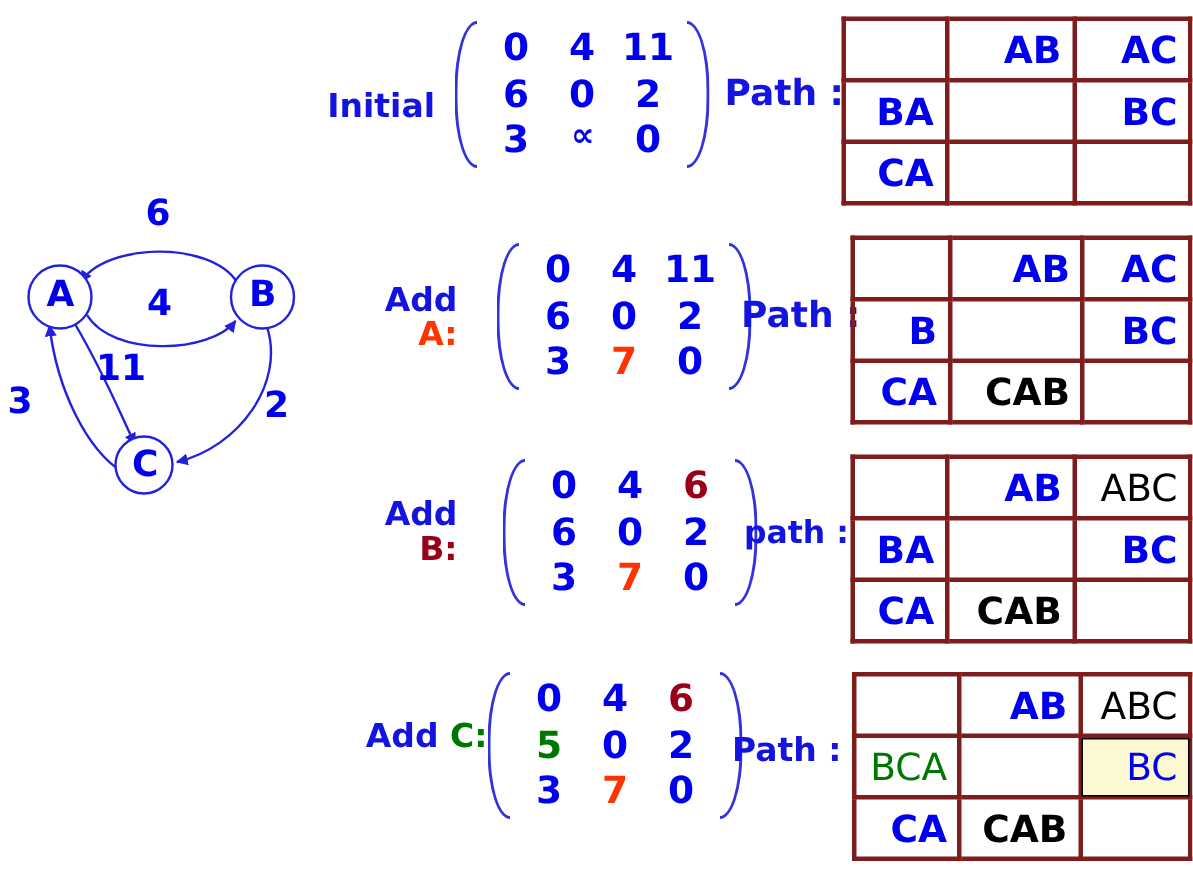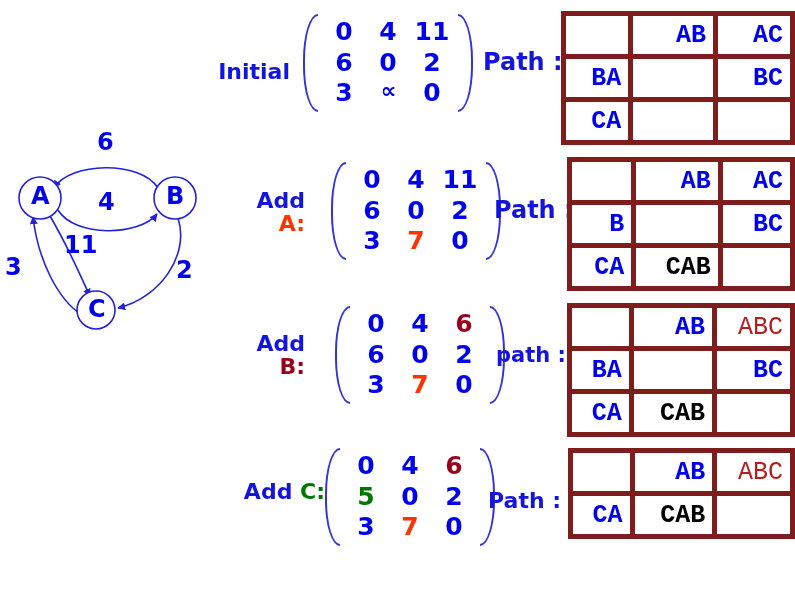--- a/index.html
+++ b/index.html
@@ -103,38 +103,37 @@
     line-height: 1;
   }
 
   
   .ptable {
     position: absolute;
     border-collapse: collapse;
     table-layout: fixed;
   }
   .ptable td {
-    border: 5px solid #7f1d1d;
+    border: 3px solid #7f1d1d;
     height: 38px;
     padding: 0 7px;
     font-weight: bold;
     font-size: 25px;
     color: #0000ee;
     text-align: right;
     vertical-align: middle;
     white-space: nowrap;
     overflow: hidden;
-    font-family: Liberation Mono, monospace;
   }
   .ptable td.col0 { width: 64px; }
   .ptable td.col1 { width: 96px; }
   .ptable td.col2 { width: 82px; }
 
   td .t-darkred {
-    color: #b91c1c;
+    color: #000000;
     font-weight: normal;
   }
   td .t-green {
     color: #007700;
     font-weight: normal;
   }
   td .t-orange { color: #000000; }
 
   td.hl {
     background: #fcf8d2;
@@ -341,19 +340,24 @@
   <div class="pathlab" style="left:488px; top:55px; font-size:22px;">Path :</div>
 
   <table class="ptable" style="left:568px; top:13px;">
     <tbody>
         <tr>
       <td class="col0"></td>
       <td class="col1">AB</td>
       <td class="col2"><span class="t-darkred">ABC</span></td>
     </tr>
     <tr>
+      <td class="col0"><span class="t-green">BCA</span></td>
+      <td class="col1"></td>
+      <td class="col2 hl"><span>BC</span></td>
+    </tr>
+    <tr>
       <td class="col0">CA</td>
       <td class="col1"><span class="t-orange">CAB</span></td>
       <td class="col2"></td>
     </tr>
   </tbody>
     </table>
 </div>
 
 </body></html>

